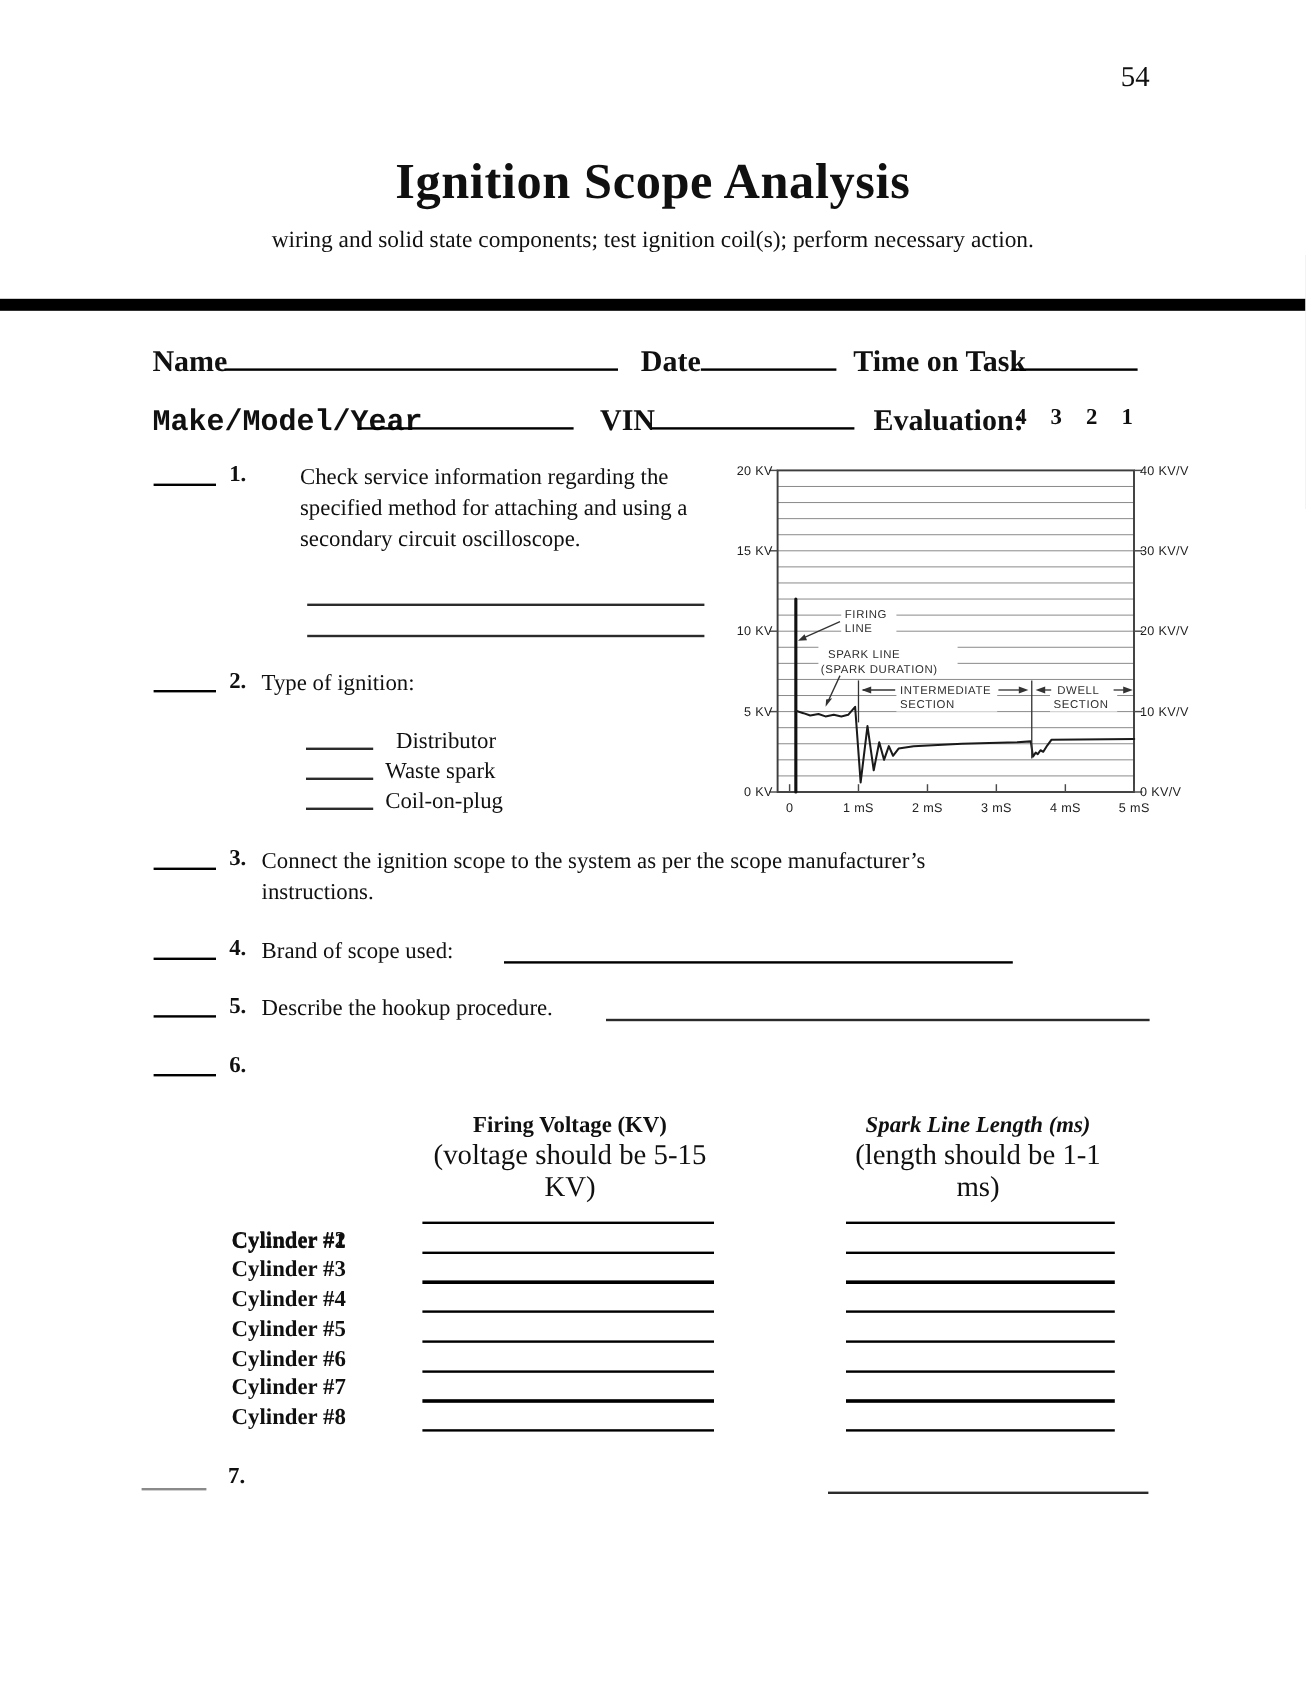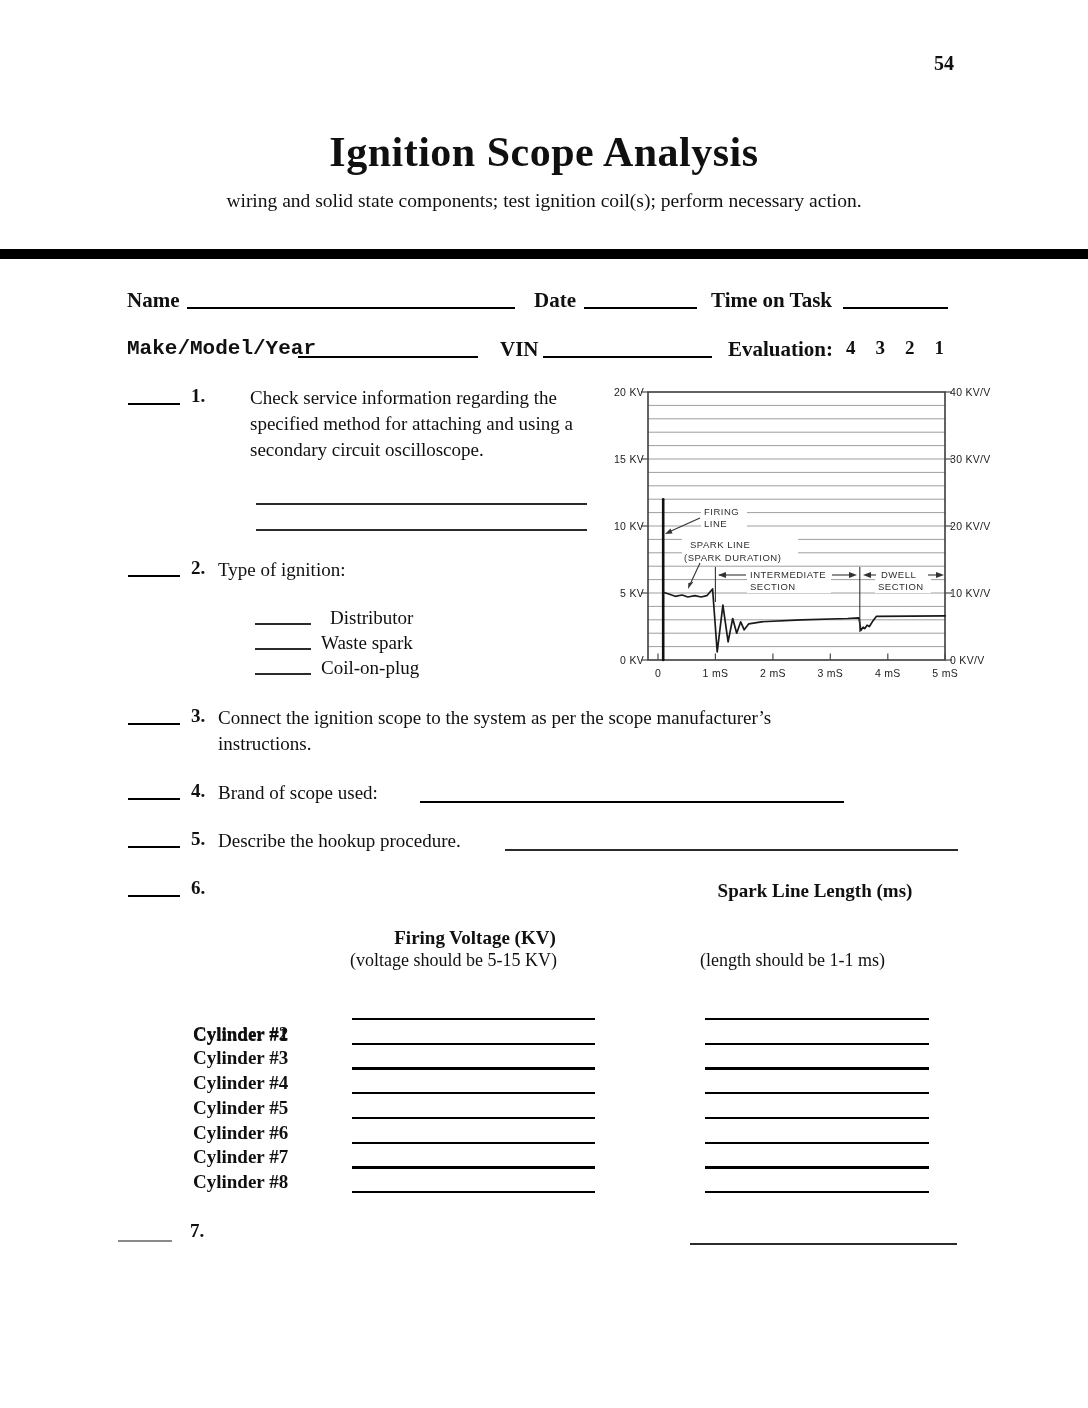--- a/index.html
+++ b/index.html
@@ -4,33 +4,33 @@
 <style>
   html,body{margin:0;padding:0;background:#e8e8e8;}
   .page{
     position:relative;width:1088px;height:1408px;margin:0 auto;
     background:#ffffff;color:#101010;
     font-family:"Liberation Serif","DejaVu Serif",serif;
     overflow:hidden;
   }
   .abs{position:absolute;}
   .b{font-weight:bold;}
-  .pagenum{font-size:20px;font-weight:bold;}
+  .pagenum{font-size:24px;font-weight:normal;}
   .title{font-size:42px;font-weight:bold;letter-spacing:0.5px;width:100%;text-align:center;margin:0;}
   .natef{width:100%;text-align:center;font-size:19.5px;line-height:25px;}
   .rule{left:0;width:1088px;height:10px;background:#000;}
-  .lbl{font-size:21px;font-weight:bold;white-space:nowrap;text-align:center;}
+  .lbl{font-size:25px;font-weight:bold;white-space:nowrap;text-align:center;}
   .txt{font-size:19px;line-height:26px;}
   .qnum{font-size:19px;font-weight:bold;}
   .fline{background:#000;height:2px;}
   .fline.thin{height:1.5px;background:#2b2b2b;}
   .fline.faint{height:1.5px;background:#8a8a8a;}
   .evalnums{display:flex;gap:20px;font-size:19px;font-weight:bold;}
   .thead{font-size:19px;font-weight:bold;text-align:center;}
-  .tnote{font-size:18px;text-align:left;}
+  .tnote{font-size:24px;text-align:center;}
   .cyl{font-size:19px;font-weight:bold;}
   .tline{background:#000;height:2.4px;}
   
   #scope-grid line{stroke:#7d7d7d;stroke-width:0.75;}
   #scope-ticks line{stroke:#4a4a4a;stroke-width:1.2;}
   #scope-box{fill:none;stroke:#3d3d3d;stroke-width:1.6;}
   #scope-wave{fill:none;stroke:#1a1a1a;stroke-width:1.7;stroke-linejoin:round;stroke-linecap:round;}
   #scope-spike{stroke:#111;stroke-width:2.6;stroke-linecap:round;}
   .anno-line{stroke:#333;stroke-width:1.1;fill:none;}
   .anno-head{fill:#333;stroke:none;}
@@ -194,21 +194,21 @@
   <div class="abs fline" style="left:128px;top:846px;width:52px;"></div>
   <div class="abs qnum" style="left:191px;top:828px;">5.</div>
   <div class="abs txt" style="left:218px;top:828px;">Describe the hookup procedure.</div>
   <div class="abs fline thin" style="left:505px;top:849px;width:453px;"></div>
 
   <div class="abs fline" style="left:128px;top:895px;width:52px;"></div>
   <div class="abs qnum" style="left:191px;top:877px;">6.</div>
 
   <div class="abs thead" style="left:350px;top:927px;width:250px;">Firing Voltage (KV)</div>
   <div class="abs tnote" style="left:350px;top:950px;width:250px;">(voltage should be 5-15 KV)</div>
-  <div class="abs thead" style="left:700px;top:880px;width:230px;">Spark Line Length (ms)</div>
+  <div class="abs thead" style="left:700px;top:927px;width:230px;font-style:italic;">Spark Line Length (ms)</div>
   <div class="abs tnote" style="left:700px;top:950px;width:230px;">(length should be 1-1 ms)</div>
   <div id="cyl-rows">
       <div class="abs cyl" style="left: 193px; top: 998px; margin-top: 26px;">Cylinder #1</div>
       <div class="abs tline" style="left: 352px; top: 1018px; width: 243px;"></div>
       <div class="abs tline" style="left: 705px; top: 1018px; width: 224px;"></div>
       <div class="abs cyl" style="left: 193px; top: 1022.7px;">Cylinder #2</div>
       <div class="abs tline" style="left: 352px; top: 1042.7px; width: 243px;"></div>
       <div class="abs tline" style="left: 705px; top: 1042.7px; width: 224px;"></div>
       <div class="abs cyl" style="left: 193px; top: 1047.4px;">Cylinder #3</div>
       <div class="abs tline" style="left: 352px; top: 1067.4px; width: 243px;"></div>

